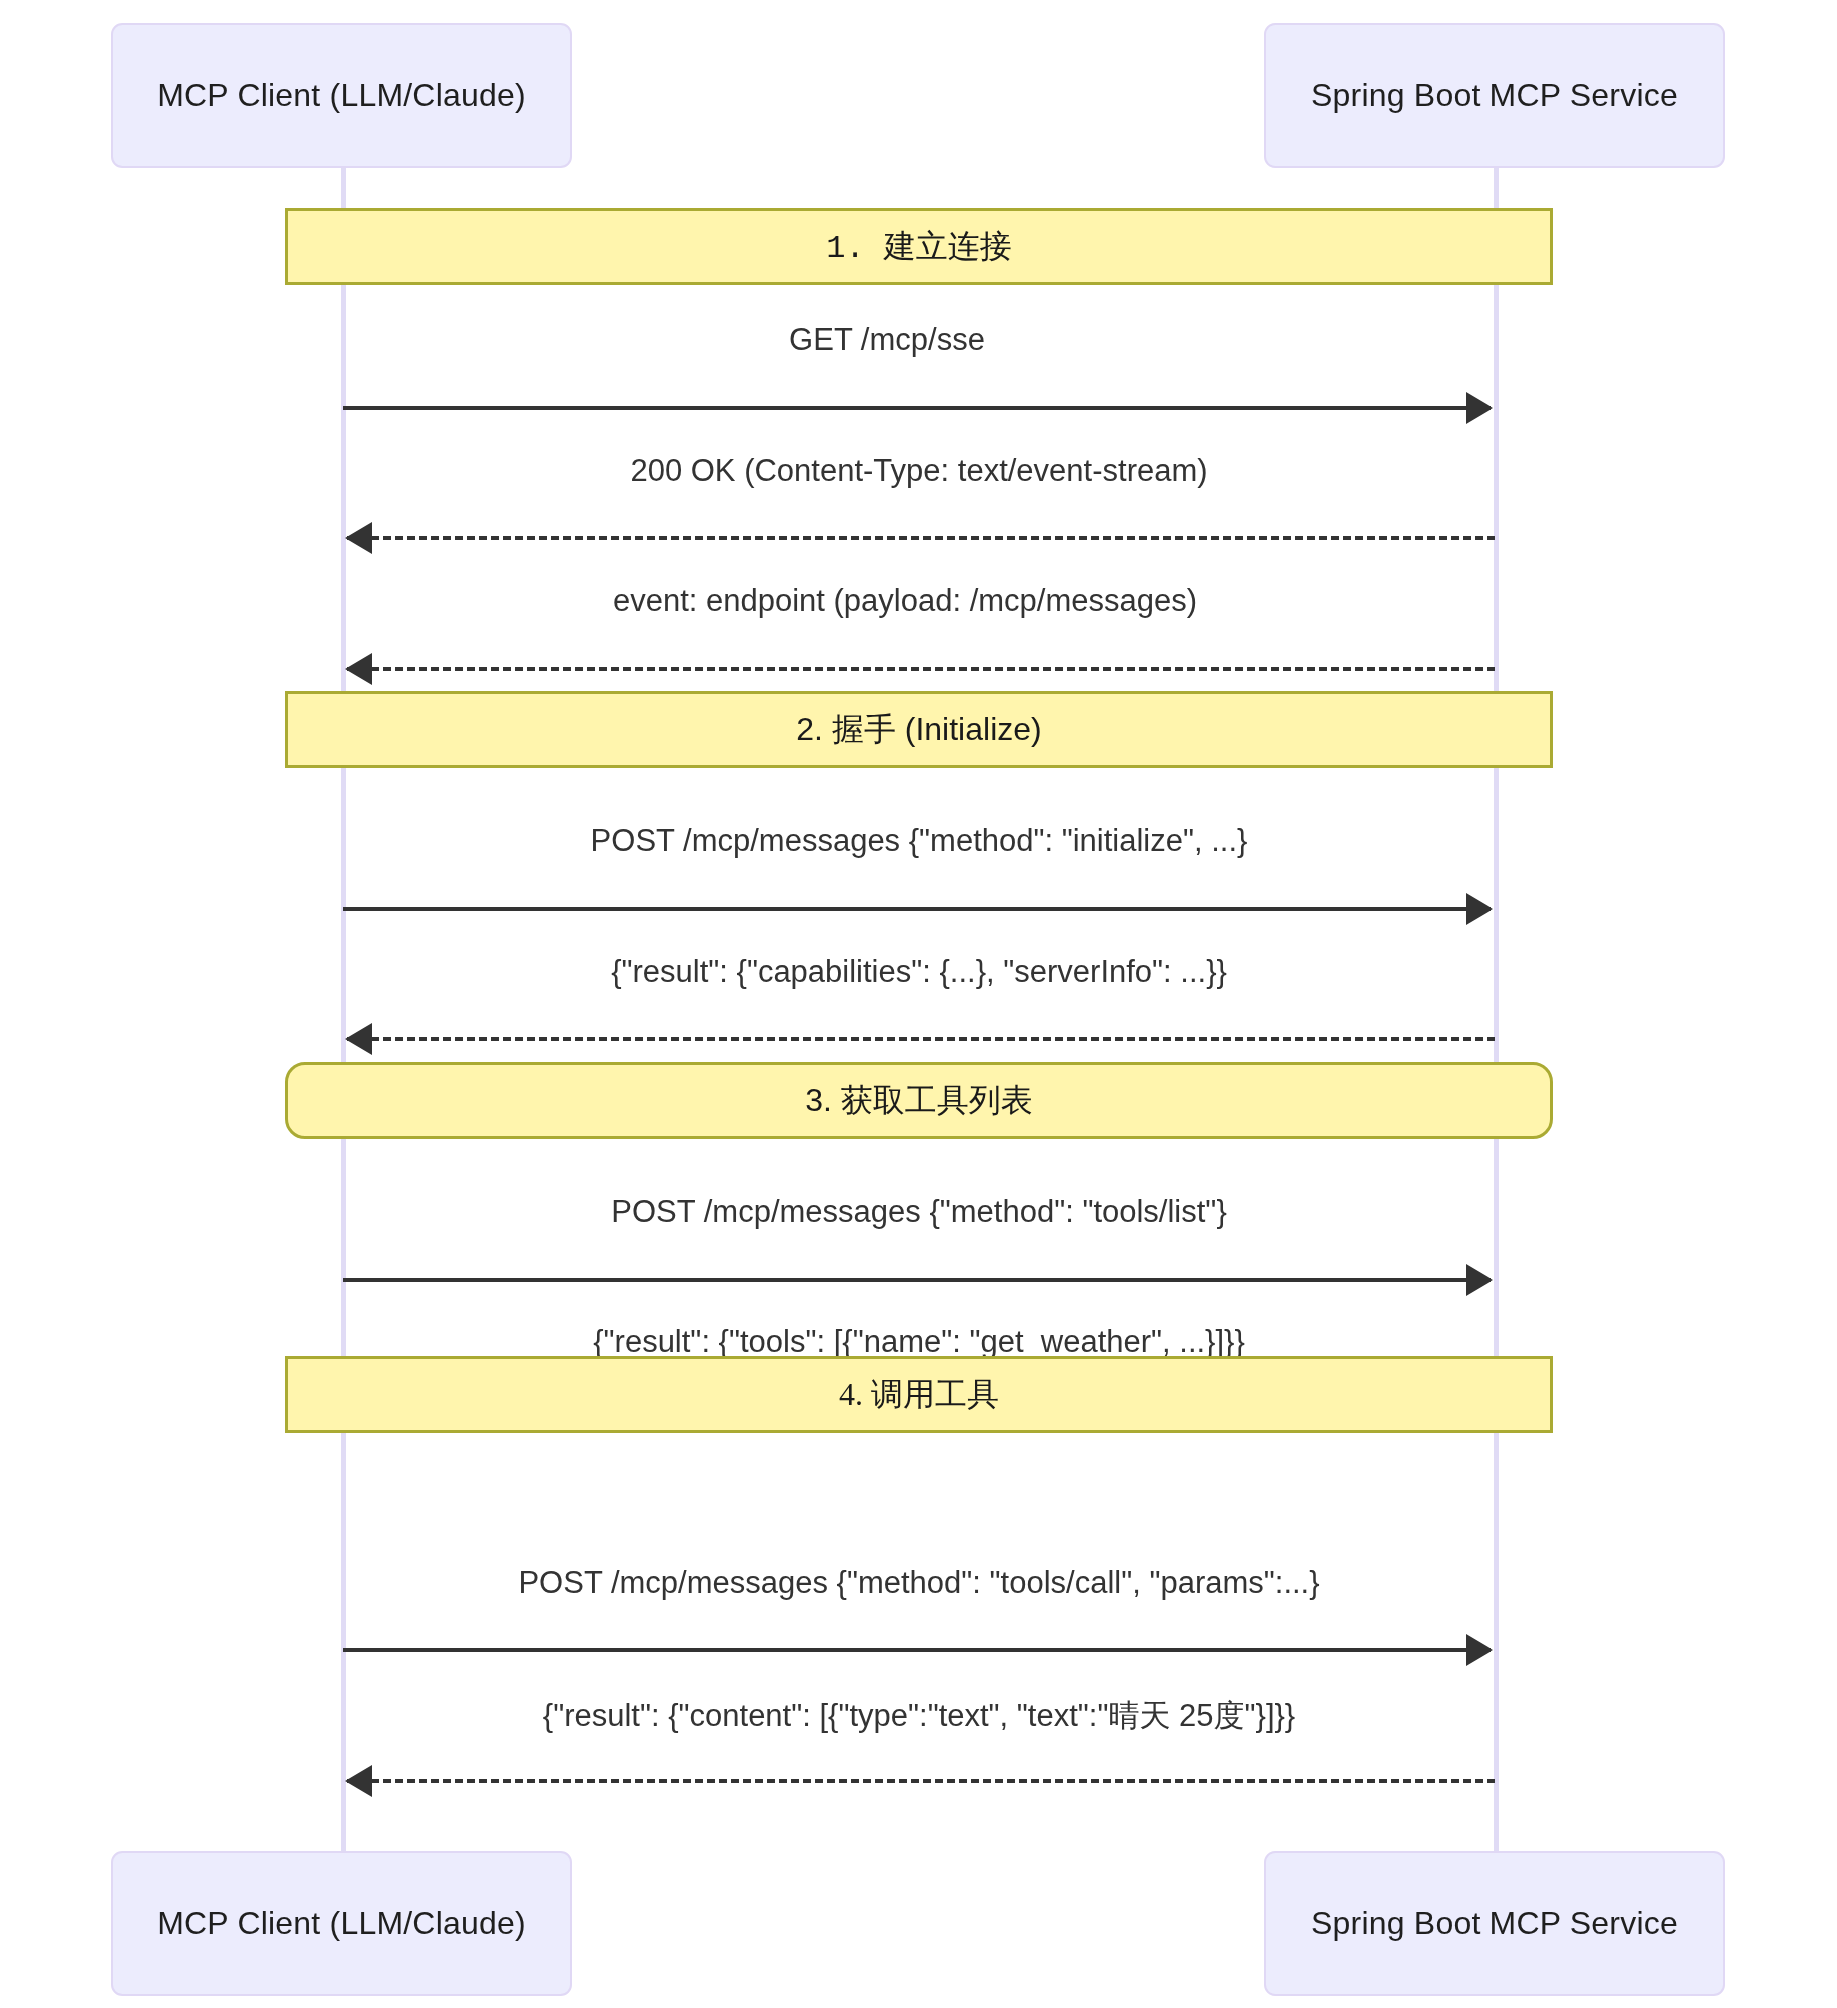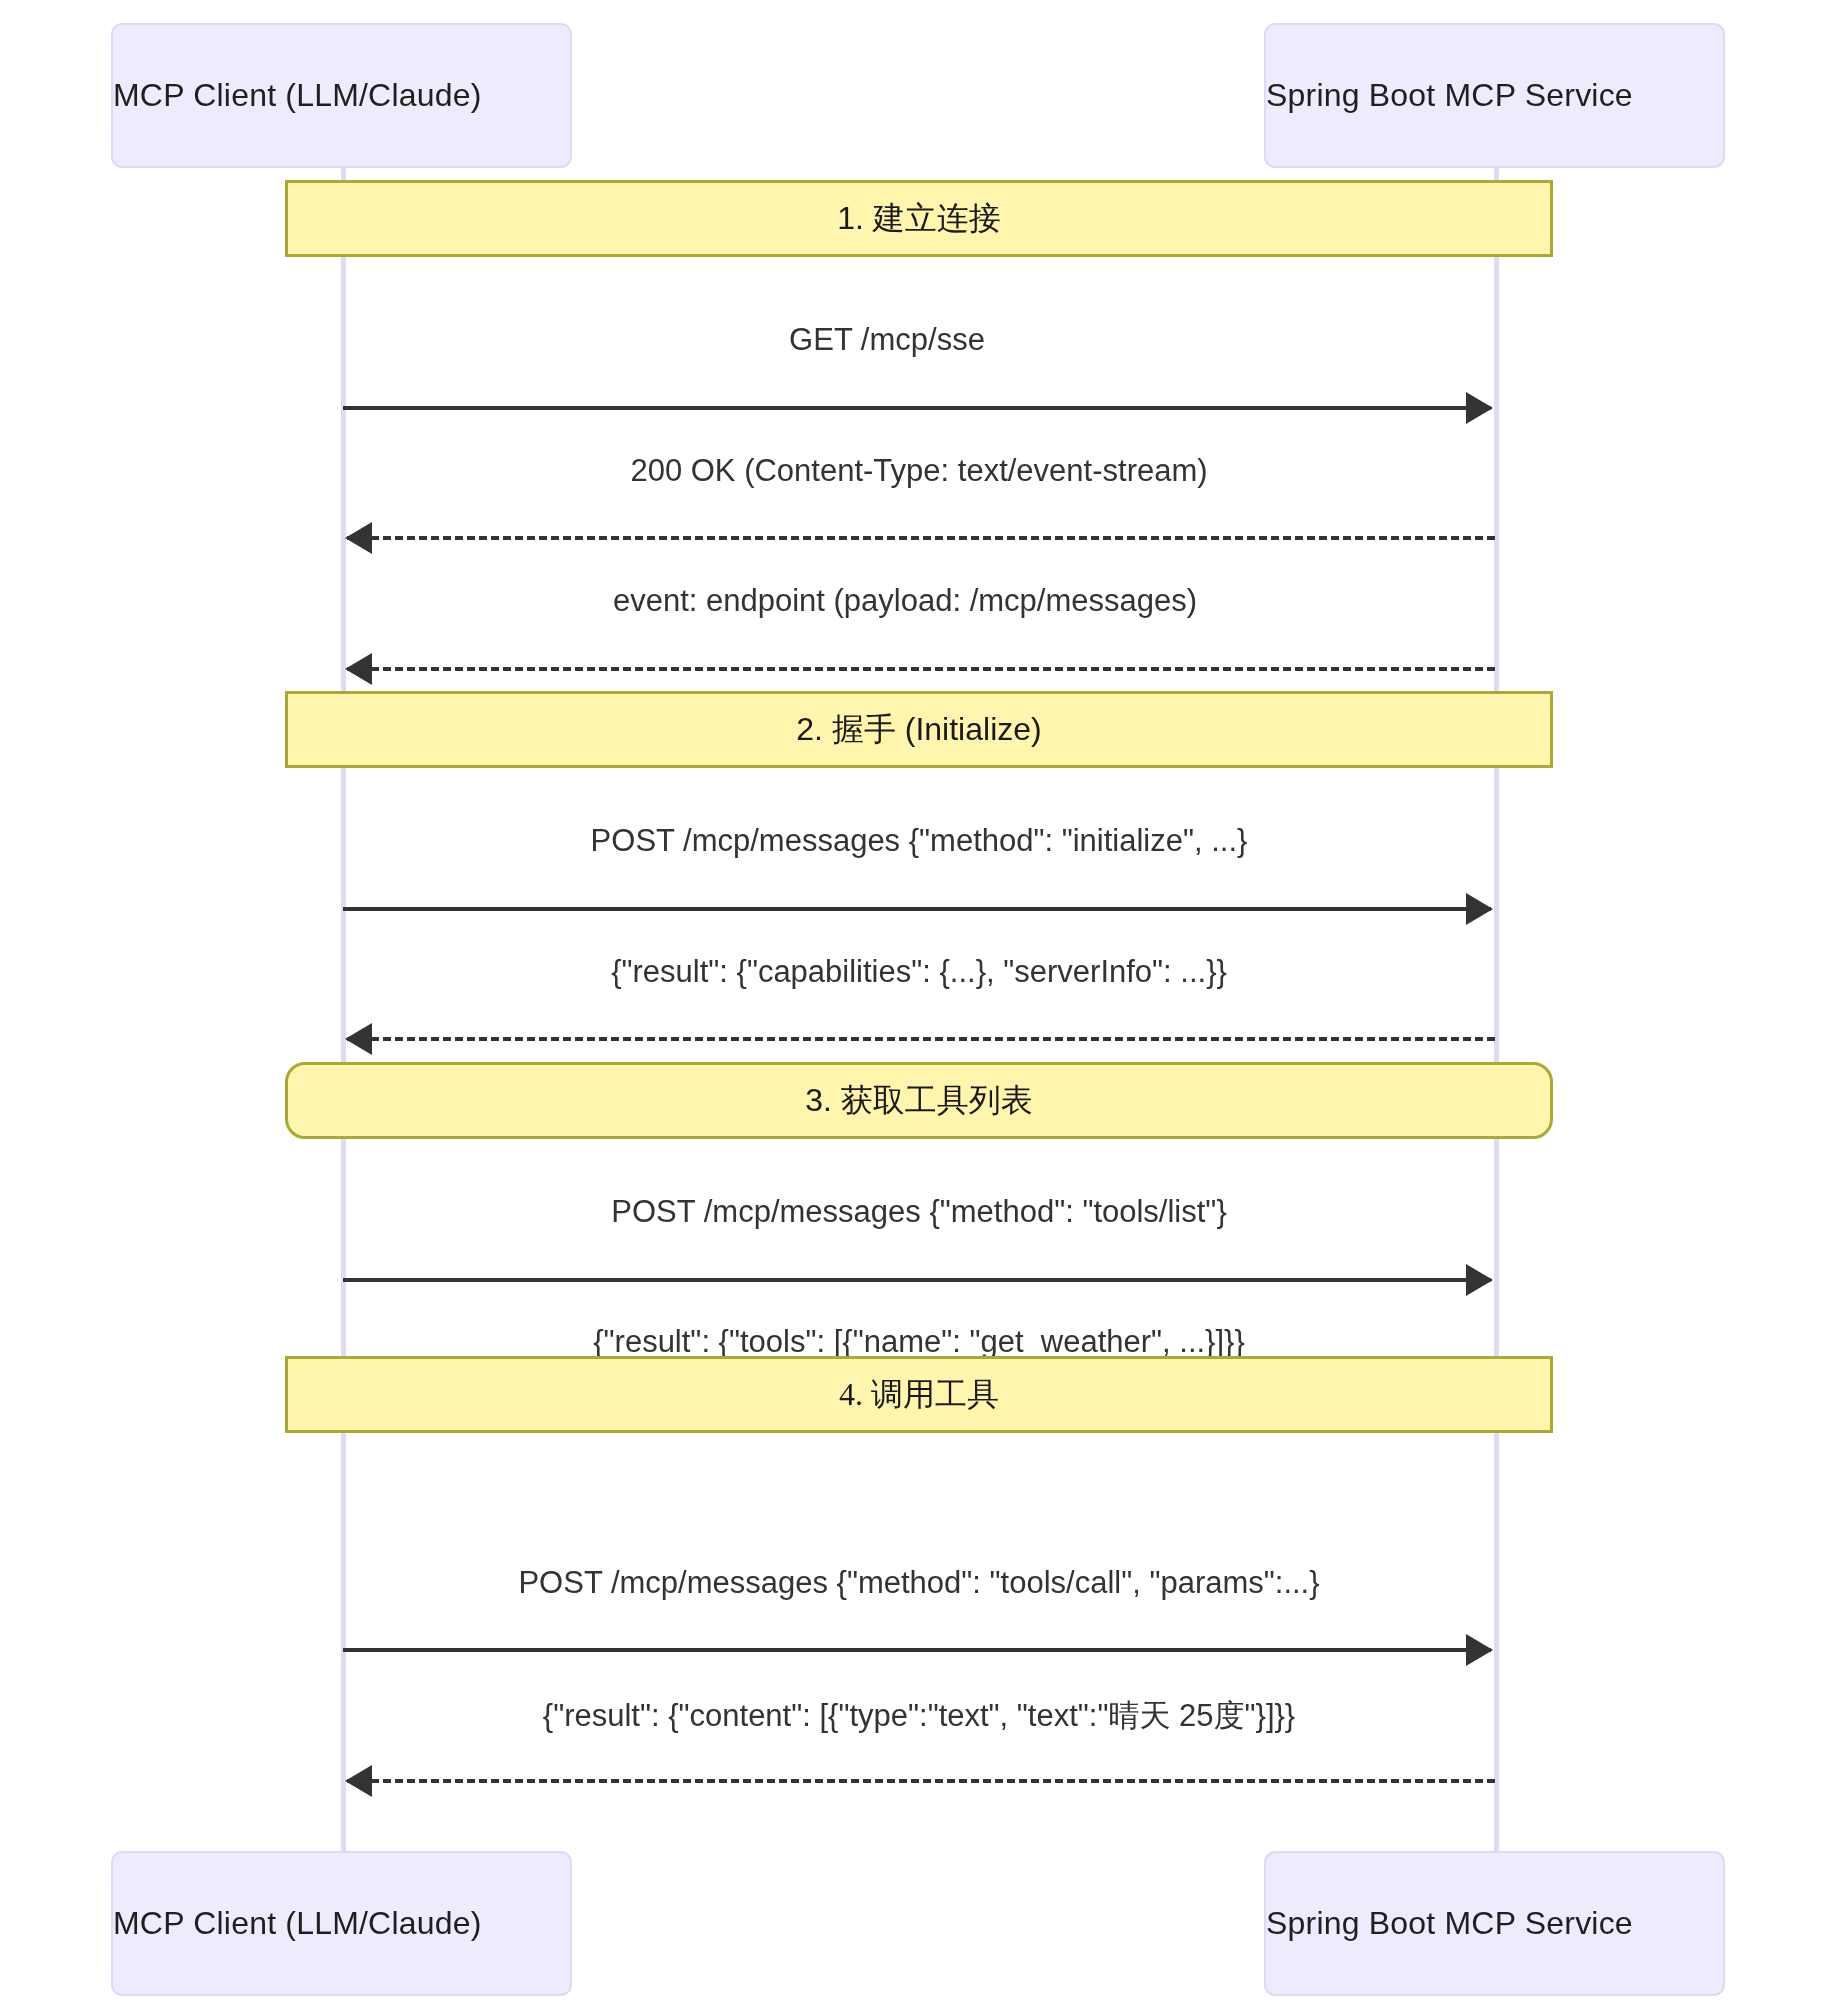--- a/index.html
+++ b/index.html
@@ -31,21 +31,21 @@
 
   
   .participant {
     position: absolute;
     box-sizing: border-box;
     background: #ececfd;
     border: 2.4px solid #e0d8f5;
     border-radius: 11.3px;
     display: flex;
     align-items: center;
-    justify-content: flex-start;
+    justify-content: center;
     color: #1f1f1f;
     font-size: 32px;
     letter-spacing: 0.2px;
   }
   #participant-client-top    { left: 111px;  top: 22.6px;   width: 461px; height: 145px; }
   #participant-service-top   { left: 1264px; top: 22.6px;   width: 461px; height: 145px; }
   #participant-client-bottom { left: 111px;  top: 1851px; width: 461px; height: 145px; }
   #participant-service-bottom{ left: 1264px; top: 1851px; width: 461px; height: 145px; }
 
   
@@ -115,21 +115,21 @@
   <div class="lifeline" id="lifeline-left"></div>
   <div class="lifeline" id="lifeline-right"></div>
 
   <div class="participant" id="participant-client-top">
     <span>MCP Client (LLM/Claude)</span>
   </div>
   <div class="participant" id="participant-service-top">
     <span>Spring Boot MCP Service</span>
   </div>
 
-  <div class="section-bar" style="top:180px;">
+  <div class="section-bar" style="top:208px;font-family:Liberation Mono, monospace;">
     <span>1. 建立连接</span>
   </div>
 
   <div class="msg-label" style="left:887px; top:322px;">GET /mcp/sse</div>
   <div class="arrow to-right" style="left:343px; width:1148px; top:406px;">
     <div class="shaft"></div>
     <div class="head"></div>
   </div>
 
   <div class="msg-label" style="left:919px; top:453px;">200 OK (Content-Type: text/event-stream)</div>

